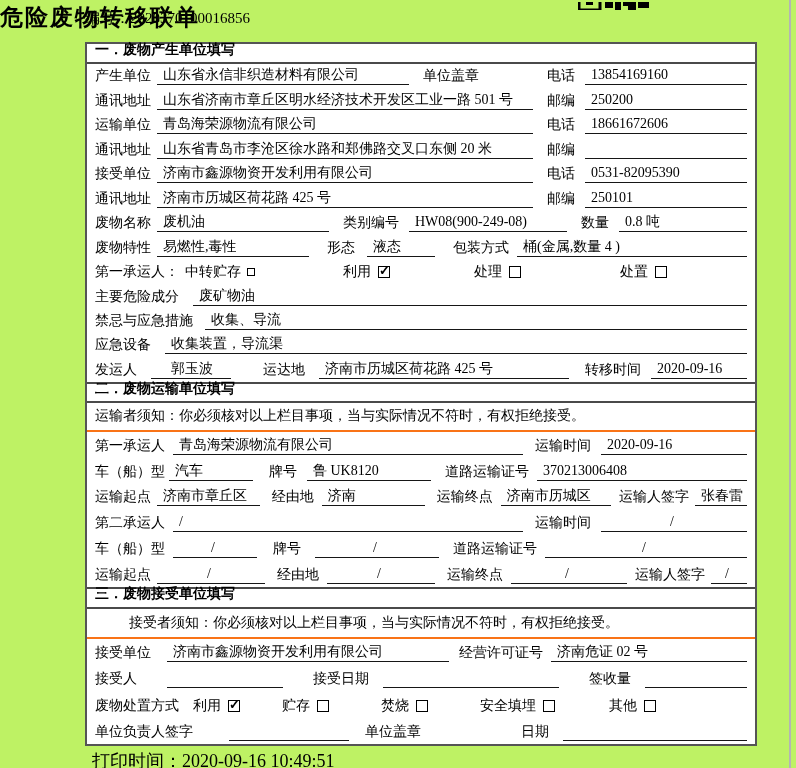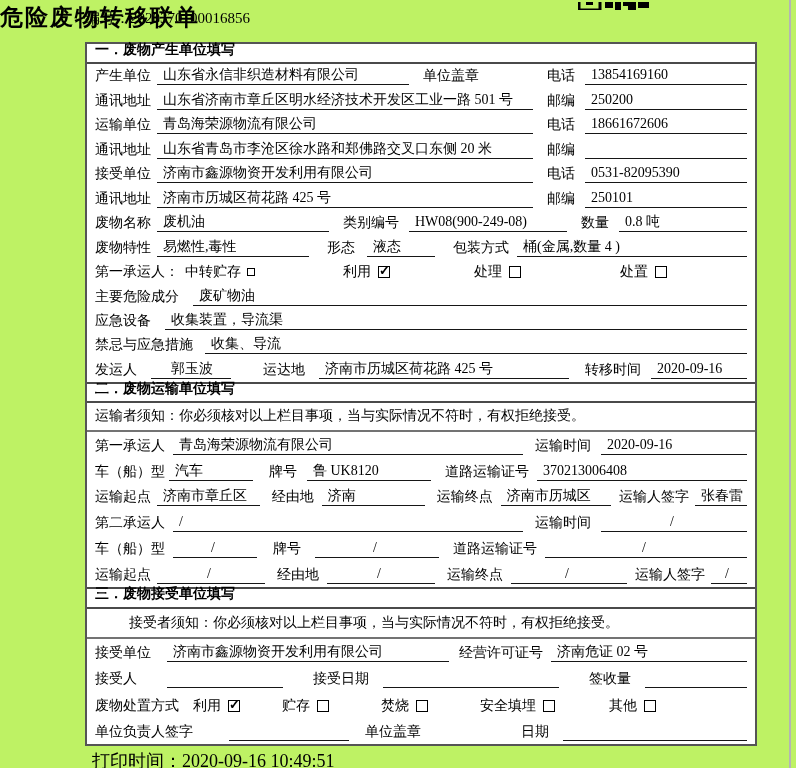--- a/index.html
+++ b/index.html
@@ -16,21 +16,21 @@
             font-size: 23px; font-weight: bold; letter-spacing: 2px; white-space: nowrap; }
   #qr-frag { position: absolute; left: 578px; top: 0; width: 72px; height: 10px; overflow: hidden; }
   #page-edge { position: absolute; left: 789px; top: 0; width: 2px; height: 768px; background: #b4b4b4; }
 
   
   #form { position: absolute; left: 85px; top: 42px; width: 672px; height: 704px;
           border: 2px solid #555; display: flex; flex-direction: column; background: #fff; }
   .sec-hdr { font-weight: bold; font-size: 14px; padding: 1px 8px 8px 8px;
              border-bottom: 2px solid #4a4a4a; display: flex; align-items: center; }
   .sec-hdr.boxed { border-top: 2px solid #4a4a4a; }
-  .note-row { padding: 0 8px; display: flex; align-items: center; border-bottom: 2px solid #737373; }
+  .note-row { padding: 0 8px; display: flex; align-items: center; border-bottom: 2px solid #f97316; }
   .rows { display: flex; flex-direction: column; }
   .row { display: flex; align-items: flex-end; padding: 0 8px 3px 8px; flex: 1; }
   .lbl { white-space: nowrap; }
   .val { border-bottom: 1px solid #161616; white-space: nowrap; padding: 0 4px 0 6px; min-height: 18px; }
   .grow { flex: 1; }
   .slash { text-align: center; padding-left: 0; }
   .lp { display: flex; align-items: flex-end; width: 452px; }
 
   
   .opt { white-space: nowrap; display: inline-flex; align-items: center; }
@@ -178,27 +178,27 @@
             </span>
         </span>
       </div>
 
       <div class="row">
         <span class="lbl">主要危险成分</span>
         <span class="val grow" style="margin-left:14px">废矿物油</span>
       </div>
 
       <div class="row">
+        <span class="lbl">禁忌与应急措施</span>
+        <span class="val grow" style="margin-left:12px">收集、导流</span>
+      </div>
+
+      <div class="row">
         <span class="lbl">应急设备</span>
         <span class="val grow" style="margin-left:14px">收集装置，导流渠</span>
-      </div>
-
-      <div class="row">
-        <span class="lbl">禁忌与应急措施</span>
-        <span class="val grow" style="margin-left:12px">收集、导流</span>
       </div>
 
       <div class="row">
         <span class="lbl">发运人</span>
         <span class="val" style="width:80px;margin-left:14px;text-align:center">郭玉波</span>
         <span class="lbl" style="margin-left:32px">运达地</span>
         <span class="val" style="width:250px;margin-left:14px">济南市历城区荷花路 425 号</span>
         <span class="lbl" style="margin-left:16px">转移时间</span>
         <span class="val grow" style="margin-left:10px">2020-09-16</span>
       </div>

